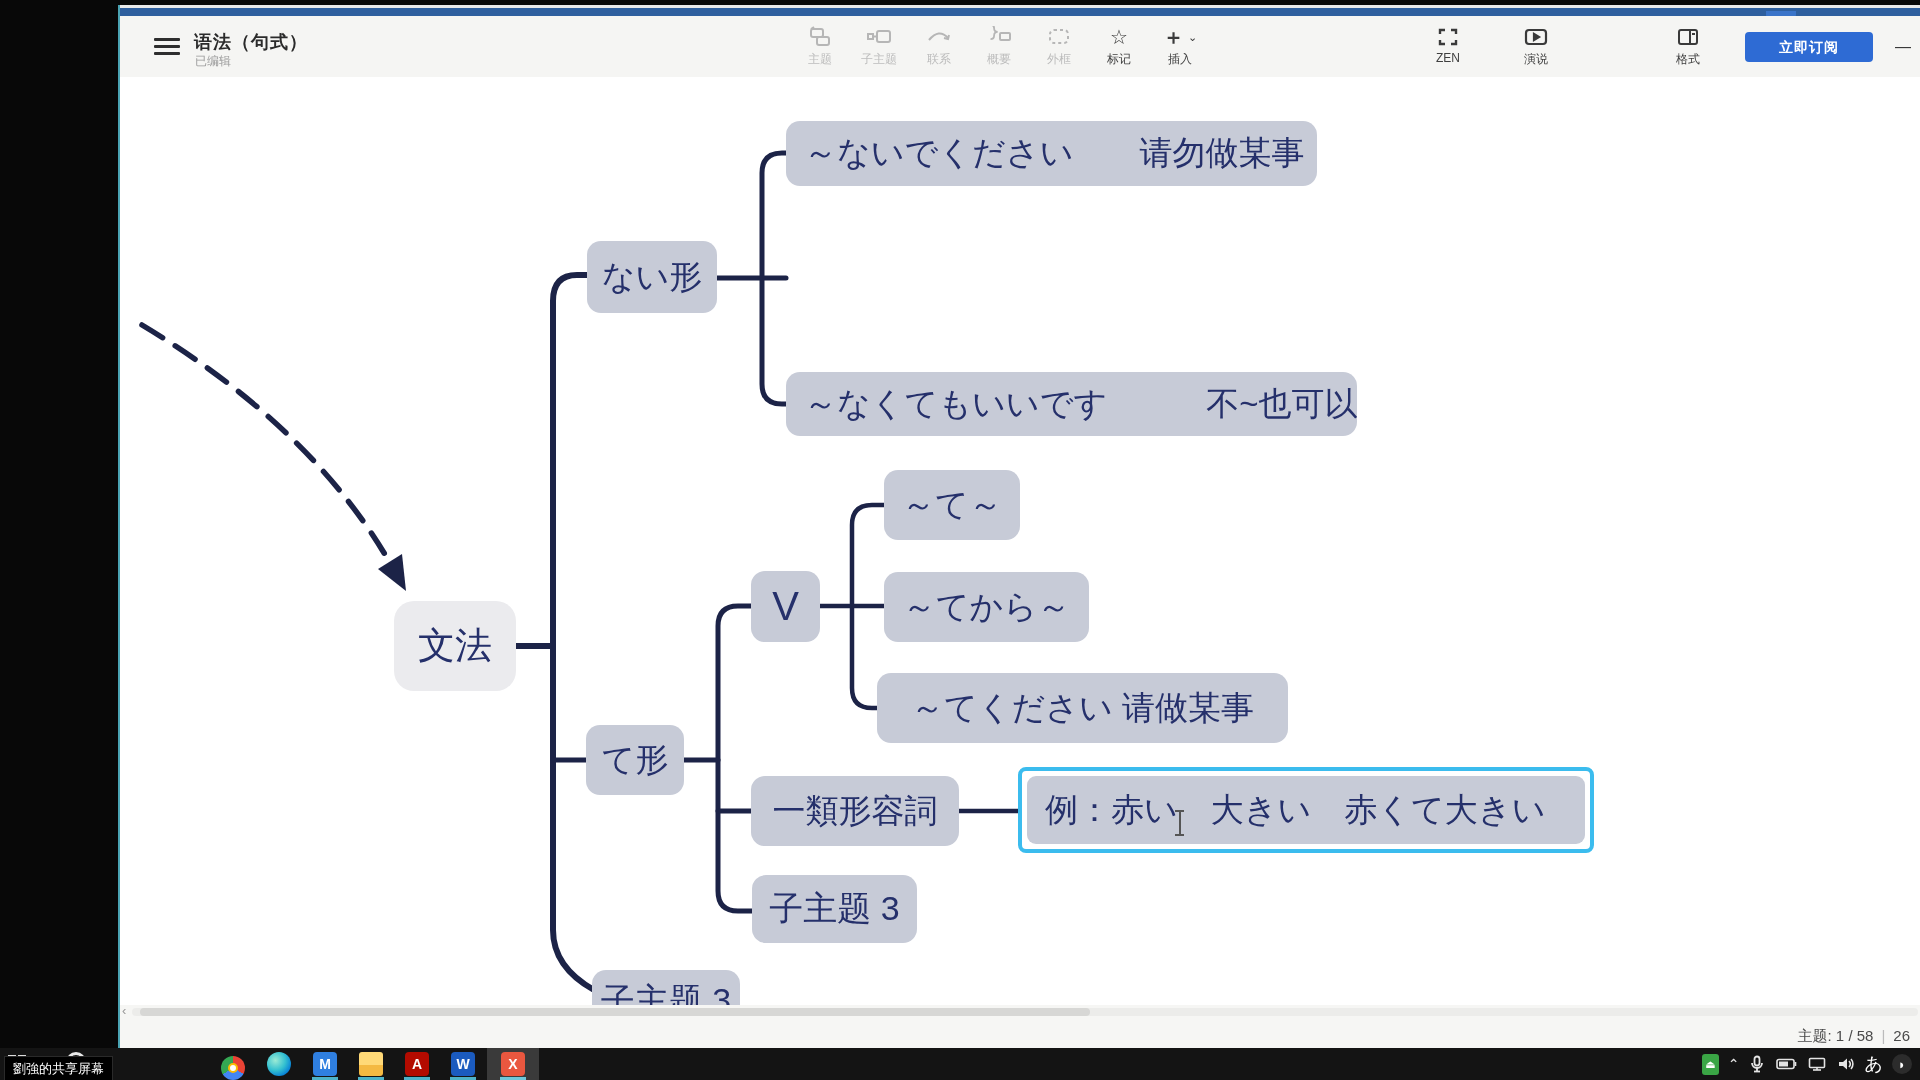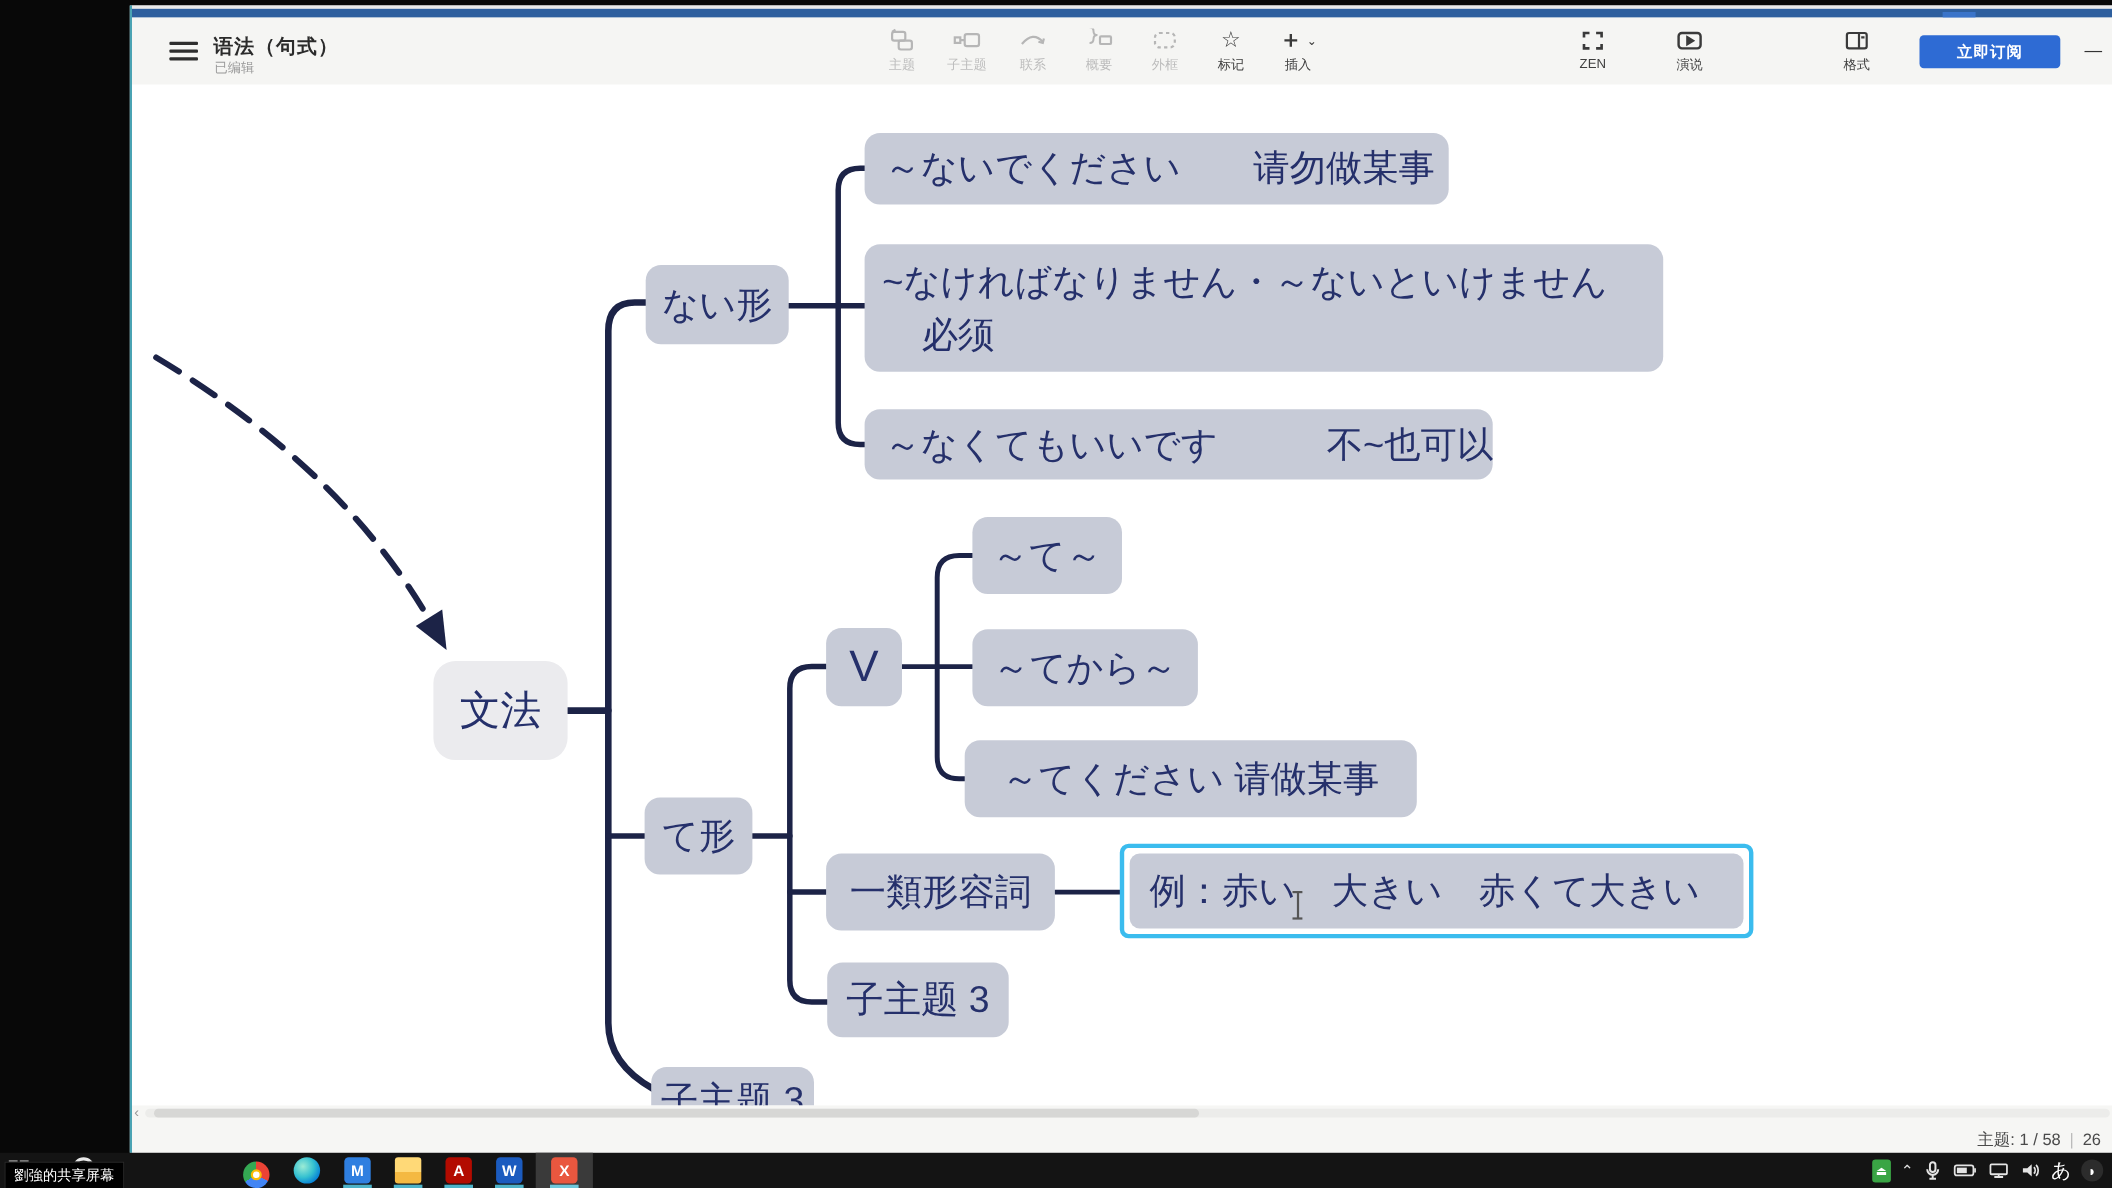--- a/index.html
+++ b/index.html
@@ -1,20 +1,20 @@
 <!DOCTYPE html>
 <html><head>
 <meta charset="utf-8">
 <style>
   * { margin:0; padding:0; box-sizing:border-box; }
   html,body { width:1920px; height:1080px; overflow:hidden; background:#000; font-family:"Liberation Sans", sans-serif; }
   .screen { position:relative; width:1920px; height:1080px; background:#080808; }
 
   
-  .app-window { position:absolute; left:118px; top:5px; width:1802px; height:1043px; background:#ffffff; border-left:2px solid #4aa3b3; }
+  .app-window { position:absolute; left:118px; top:5px; width:1802px; height:1043px; background:#c4b5fd; border-left:2px solid #4aa3b3; }
   .win-topgap { position:absolute; left:0; top:0; width:100%; height:3px; background:#e9e9e9; }
   .win-accent { position:absolute; left:0; top:3px; width:100%; height:8px; background:#2e5f9e; }
   .accent-tab { position:absolute; left:1646px; top:6px; width:30px; height:9px; border-radius:0 0 5px 5px; background:#3a74c9; }
 
   
   .toolbar { position:absolute; left:0; top:11px; width:100%; height:61px; background:#f5f5f3; }
   .hamburger { position:absolute; left:34px; top:22px; width:26px; height:18px; cursor:pointer; }
   .hamburger span { display:block; height:3px; background:#2e2e2e; margin-bottom:4px; border-radius:1px; }
   .doc-title { position:absolute; left:74px; top:14px; font-size:18px; font-weight:bold; color:#2b2b2b; letter-spacing:1px; }
   .doc-sub { position:absolute; left:75px; top:37px; font-size:12px; color:#9b9b9b; }
@@ -221,26 +221,20 @@
         </div>
 
       <div class="map-node center" style="left:467px;top:164px;width:130px;height:72px;font-size:33px;">
           <span>ない形</span>
         </div>
 
       <div class="map-node" style="left:666px;top:44px;width:531px;height:65px;font-size:33px;padding-left:18px;">
           <span>～ないでください　　请勿做某事</span>
         </div>
 
-      <div class="map-node" style="left:666px;top:145px;width:726px;height:116px;font-size:33px;padding-left:16px;">
-        <div class="node2-lines">
-          <span>~なければなりません・～ないといけません</span>
-          <span style="padding-left:36px;">必须</span>
-        </div>
-      </div>
 
       <div class="map-node" style="left:666px;top:295px;width:571px;height:64px;font-size:33px;padding-left:18px;">
           <span>～なくてもいいです　　　不~也可以</span>
         </div>
 
       <div class="map-node center" style="left:466px;top:648px;width:98px;height:70px;font-size:33px;">
           <span>て形</span>
         </div>
 
       <div class="map-node center" style="left:631px;top:494px;width:69px;height:71px;font-size:40px;">

